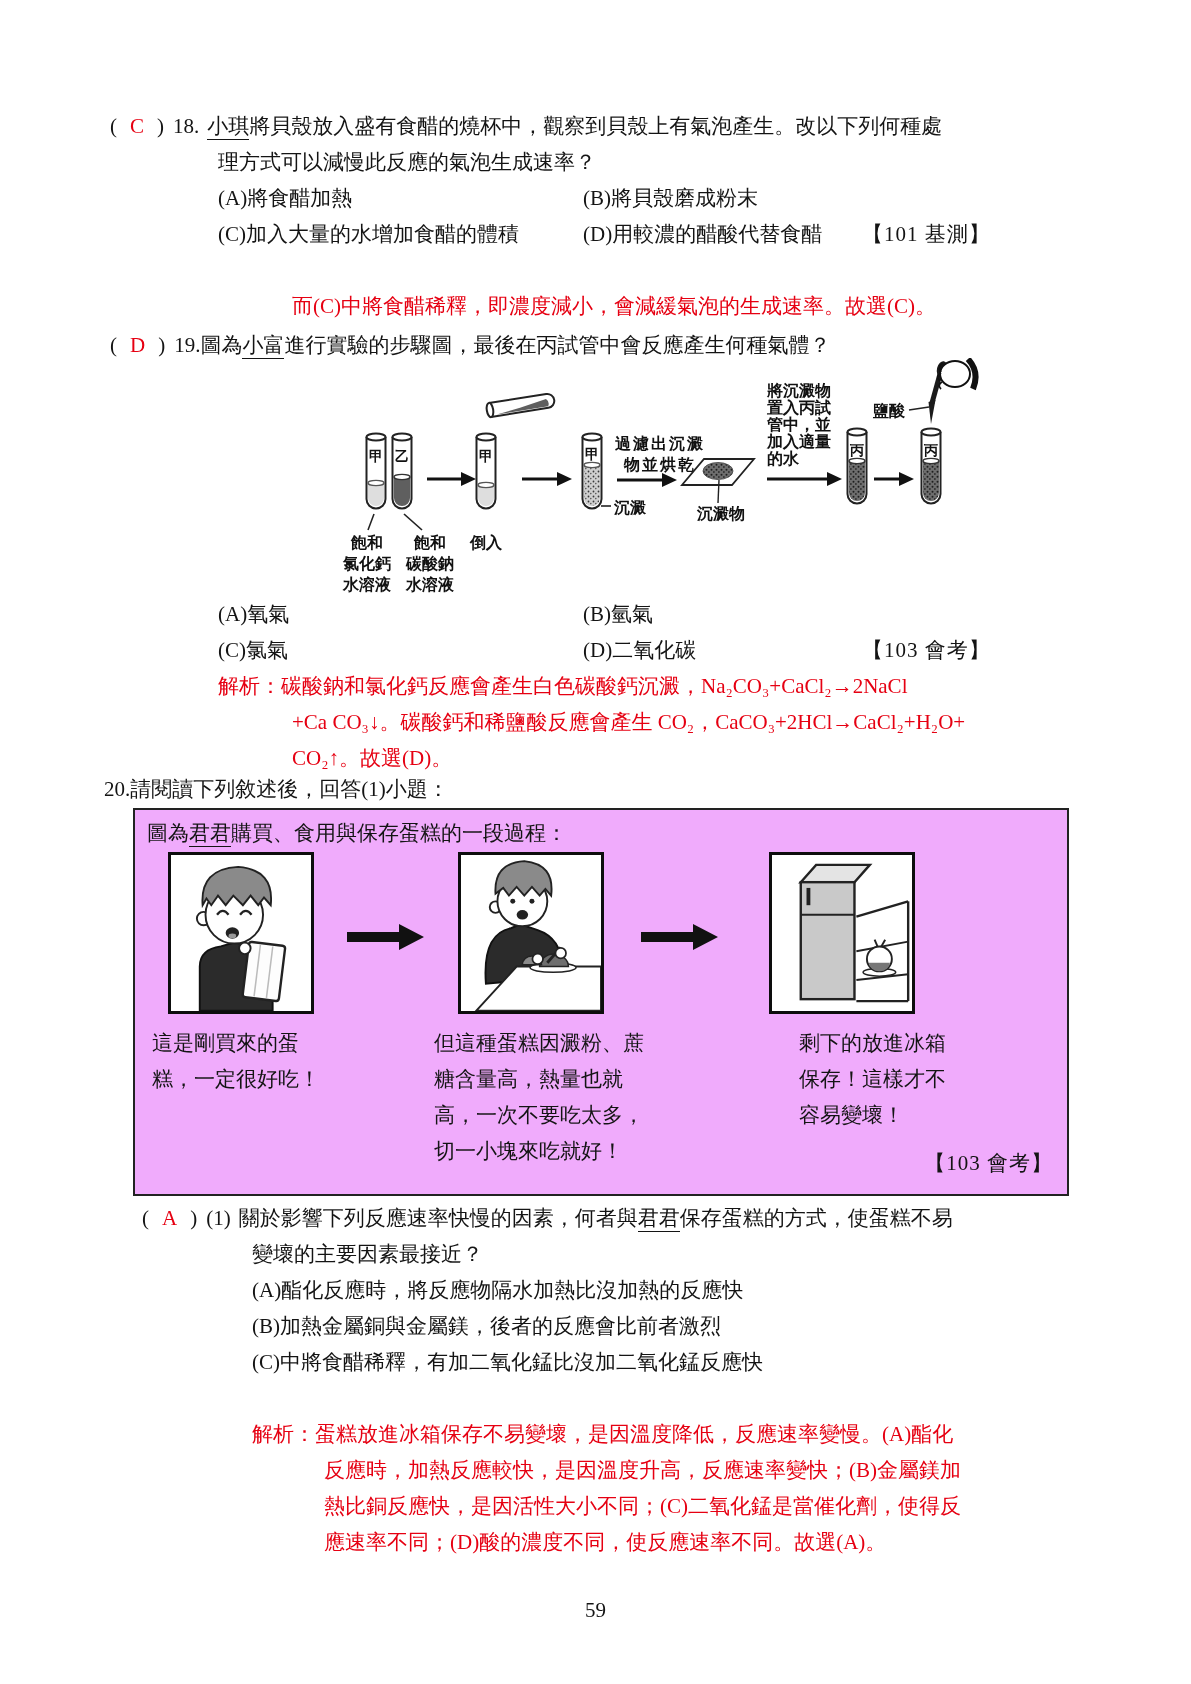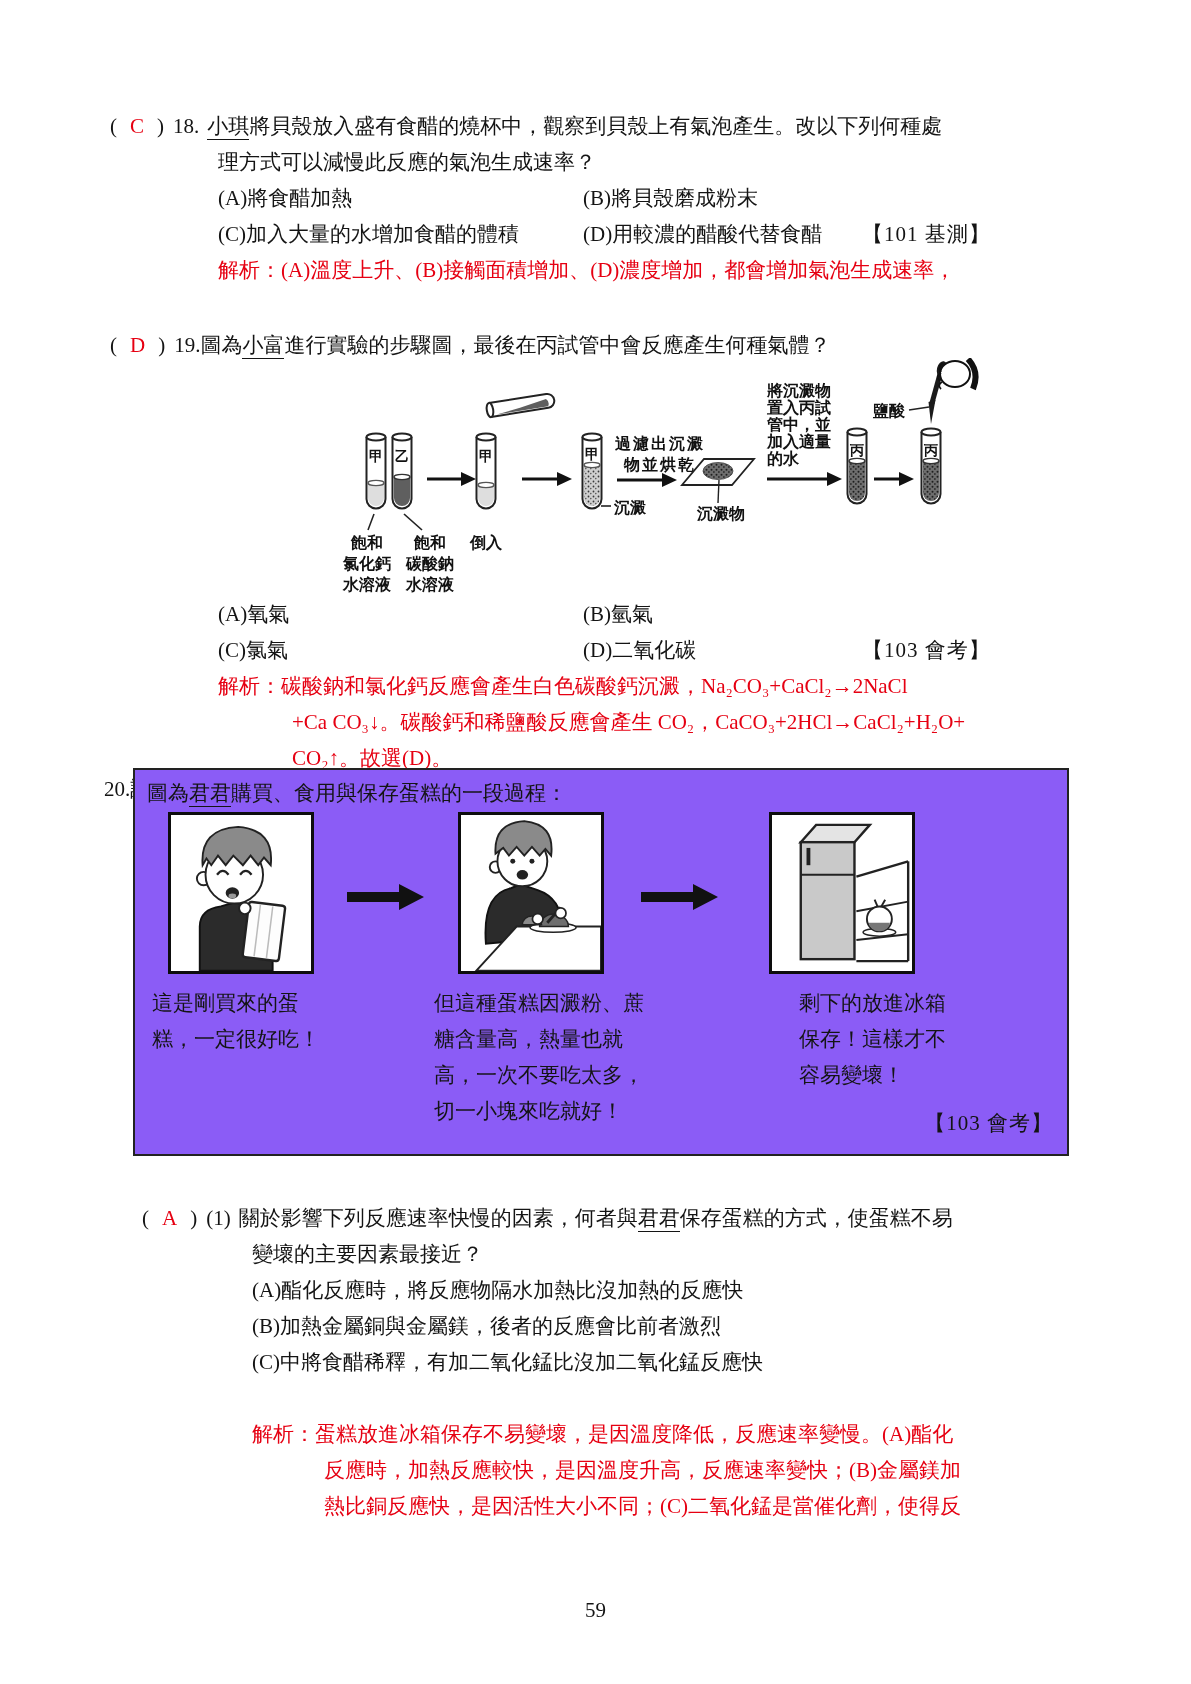--- a/index.html
+++ b/index.html
@@ -6,43 +6,41 @@
   #page{position:relative;width:1191px;height:1684px;background:#fff;overflow:hidden;
         font-family:"Liberation Serif","DejaVu Serif",serif;color:#141414;}
   .line{position:absolute;white-space:nowrap;font-size:21px;line-height:27px;}
   .red{color:#e60012;}
   .ansL{color:#e60012;margin:0 13px;}
   .pclose{margin-right:9px;}
   .num{margin-right:8px;}
   .numtight{margin-right:0;margin-top:8px;}
   .u{border-bottom:1.7px solid #141414;padding-bottom:1px;}
   .src{letter-spacing:1px;}
-  .box{position:absolute;left:133px;top:768px;width:932px;height:384px;border:2px solid #222;background:#8b5cf6;}
+  .box{position:absolute;left:133px;top:808px;width:932px;height:384px;border:2px solid #222;background:#f0abfc;}
   .panel{position:absolute;border:3px solid #0d0d0d;background:#fff;}
   .bigarrow{position:absolute;}
   svg text{font-family:"Liberation Serif","DejaVu Serif",serif;}
   .pgnum{position:absolute;left:0;top:1598px;width:100%;text-align:center;font-size:21px;}
 </style>
 </head>
 <body>
 
 <div id="page">
 
   <div class="line" style="left:110px;top:113px">
     <span>(</span><span class="ansL">C</span><span class="pclose">)</span><span class="num">18.</span><span class="u">小琪</span><span>將貝殼放入盛有食醋的燒杯中，觀察到貝殼上有氣泡產生。改以下列何種處</span>
   </div>
   <div class="line" style="left:218px;top:149px">理方式可以減慢此反應的氣泡生成速率？</div>
   <div class="line" style="left:218px;top:185px">(A)將食醋加熱</div>
   <div class="line" style="left:583px;top:185px">(B)將貝殼磨成粉末</div>
   <div class="line" style="left:218px;top:221px">(C)加入大量的水增加食醋的體積</div>
   <div class="line" style="left:583px;top:221px">(D)用較濃的醋酸代替食醋</div>
   <div class="line src" style="left:862px;top:221px">【101 基測】</div>
-  <div class="line red" style="left:218px;top:257px">
-    <span>解析：</span><span>(A)溫度上升、(B)接觸面積增加、(D)濃度增加，都會增加氣泡生成速率，</span>
-  </div>
+  <div class="line red" style="left:292px;top:293px">而(C)中將食醋稀釋，即濃度減小，會減緩氣泡的生成速率。故選(C)。</div>
 
   <div class="line" style="left:110px;top:332px">
     <span>(</span><span class="ansL">D</span><span class="pclose">)</span><span class="numtight">19.</span><span>圖為</span><span class="u">小富</span><span>進行實驗的步驟圖，最後在丙試管中會反應產生何種氣體？</span>
   </div>
 
   <svg style="position:absolute;left:330px;top:358px" width="650" height="236" viewBox="0 0 650 236">
     <defs>
       <g id="tubeG">
         <path d="M -9.5,2 L -9.5,64 A 9.5,9.5 0 0 0 9.5,64 L 9.5,2" fill="#fff" stroke="#222" stroke-width="2"></path>
         <ellipse cx="0" cy="2" rx="9.5" ry="3.6" fill="#fff" stroke="#222" stroke-width="2"></ellipse>
@@ -271,15 +269,16 @@
   </div>
   <div class="line" style="left:252px;top:1241px">變壞的主要因素最接近？</div>
   <div class="line" style="left:252px;top:1277px">(A)酯化反應時，將反應物隔水加熱比沒加熱的反應快</div>
   <div class="line" style="left:252px;top:1313px">(B)加熱金屬銅與金屬鎂，後者的反應會比前者激烈</div>
   <div class="line" style="left:252px;top:1349px">(C)中將食醋稀釋，有加二氧化錳比沒加二氧化錳反應快</div>
   <div class="line red" style="left:252px;top:1421px">
     <span>解析：</span><span>蛋糕放進冰箱保存不易變壞，是因溫度降低，反應速率變慢。(A)酯化</span>
   </div>
   <div class="line red" style="left:324px;top:1493px">熱比銅反應快，是因活性大小不同；(C)二氧化錳是當催化劑，使得反</div>
   <div class="line red" style="left:324px;top:1457px">反應時，加熱反應較快，是因溫度升高，反應速率變快；(B)金屬鎂加</div>
+  <div class="line red" style="left:324px;top:1529px">應速率不同；(D)酸的濃度不同，使反應速率不同。故選(A)。</div>
 
   <div class="pgnum">59</div>
 </div>
 
 </body></html>

